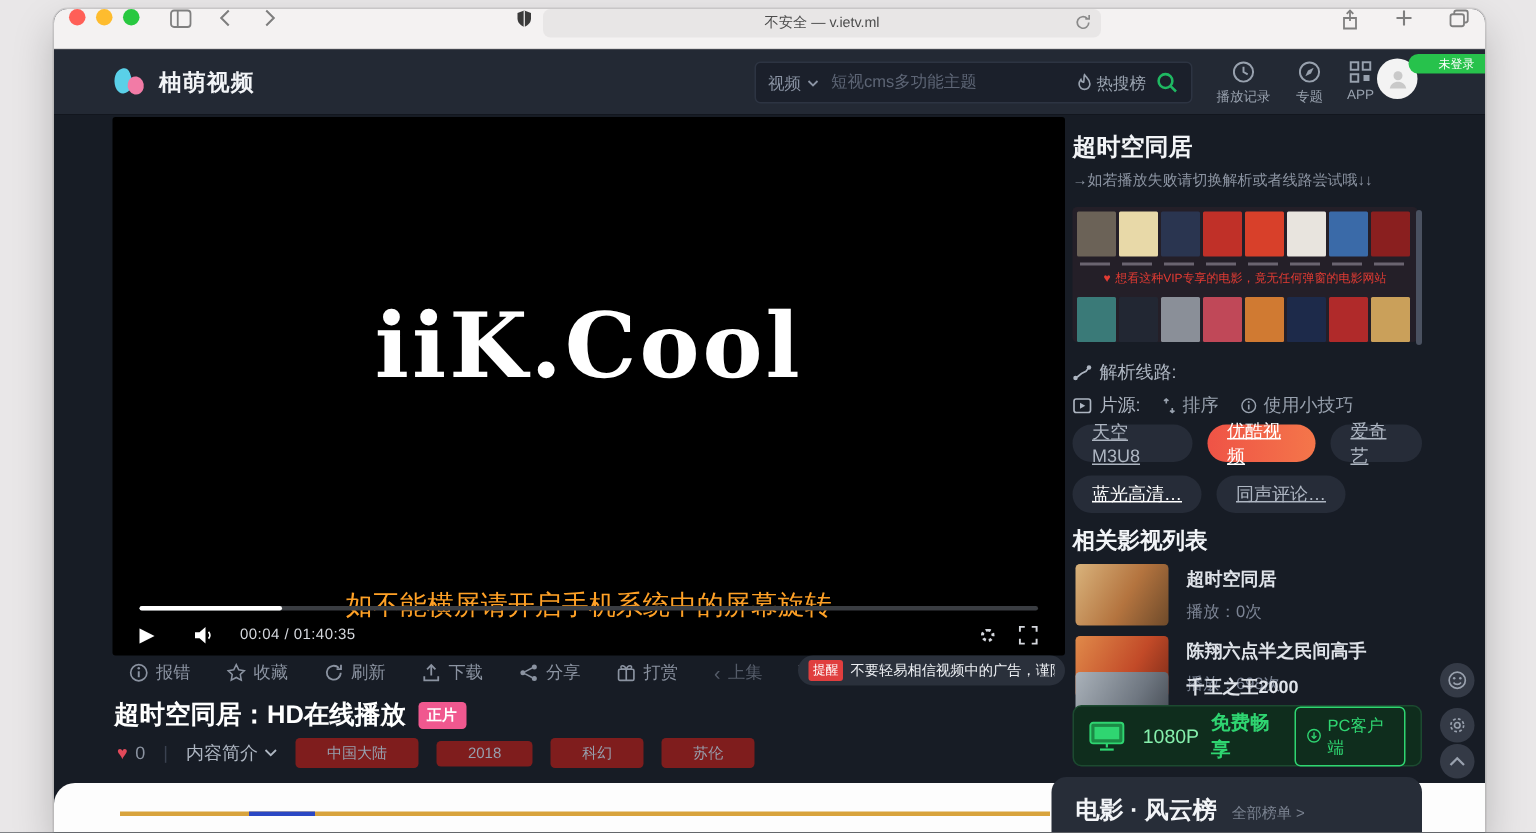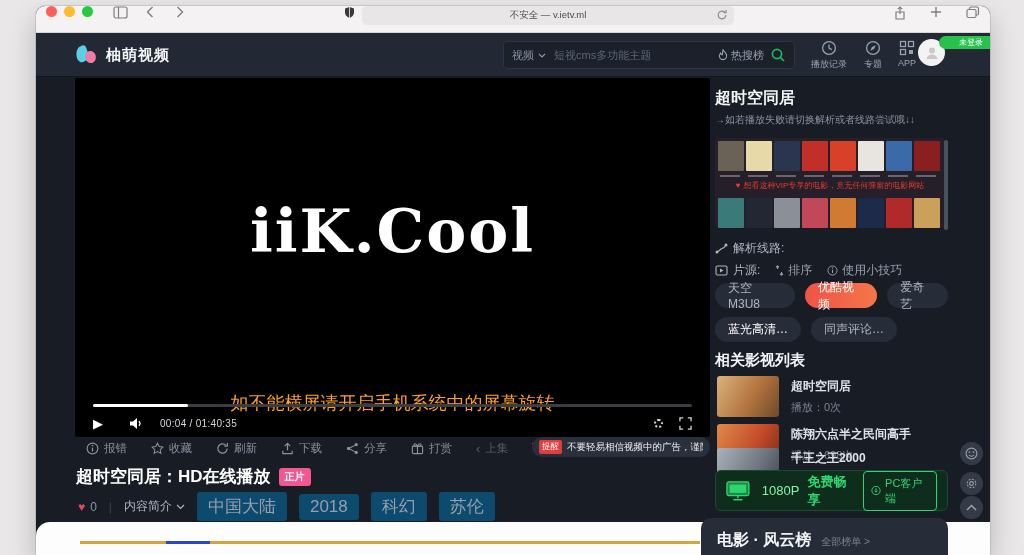--- a/index.html
+++ b/index.html
@@ -97,41 +97,41 @@
   
   .vtitle { position:absolute; left:40px; top:432px; display:flex; align-items:center; gap:8px; }
   .vtitle .main { color:#fff; font-size:17px; font-weight:bold; }
   .vtitle .badge { background:#f0588f; color:#fff; font-size:10px; font-weight:bold;
     padding:2px 6px; border-radius:3px; }
   .meta { position:absolute; left:42px; top:459px; display:flex; align-items:center;
     gap:12px; color:#8b93a1; font-size:12px; }
   .meta .heart { color:#e2495a; font-size:12px; }
   .meta .divider { color:#3a4150; }
   .meta .syn { display:flex; align-items:center; gap:4px; color:#aeb6c2; }
-  .tag { background:#0c4a6e; color:#979fad; font-size:17px; padding:3px 11px; border-radius:3px; }
+  .tag { background:#7f1d1d; color:#979fad; font-size:10px; padding:3px 21px; border-radius:3px; }
 
   
   .sidebar { position:absolute; left:679px; top:0; width:233px; }
   .sb-title { position:absolute; left:0; top:55px; color:#f2f4f7; font-size:16px; font-weight:bold; }
   .sb-tip { position:absolute; left:0; top:80px; color:#8b93a1; font-size:10px; white-space:nowrap; }
   .collage { position:absolute; left:0; top:105px; width:230px; height:90px;
     background:#241f28; border-radius:3px; overflow:hidden; padding:3px; }
   .collage .row { display:flex; gap:2px; }
   .tile { width:26px; height:30px; border-radius:1px; position:relative; }
   .tile::after { content:""; position:absolute; left:2px; bottom:-6px; width:20px; height:2px; background:#6a6470; }
   .collage .cap { height:14px; margin:7px 0 6px; display:flex; align-items:center; justify-content:center;
     gap:3px; color:#e23b33; font-size:8px; white-space:nowrap; overflow:hidden; }
   .sb-scroll { position:absolute; left:229px; top:107px; width:4px; height:90px;
     background:#4a5160; border-radius:2px; }
   .sb-line { position:absolute; display:flex; align-items:center; gap:5px;
     color:#aeb6c2; font-size:12px; }
   .sb-line .sub { display:flex; align-items:center; gap:4px; margin-left:10px; color:#98a1ae; }
   .pills { position:absolute; display:flex; gap:10px; }
   .pill { height:25px; display:flex; align-items:center; padding:0 13px;
-    background:#262c38; color:#aeb6c2; font-size:12px; border-radius:13px; }
+    background:#262c38; color:#aeb6c2; font-size:12px; border-radius:13px;text-decoration:underline; }
   .pill.active { background:linear-gradient(90deg,#ef5346,#f4764a); color:#fff; }
   .pill.green { color:#ffffff; }
   .related-title { position:absolute; left:0; top:303px; color:#f2f4f7; font-size:15px; font-weight:bold; }
   .rel-item { position:absolute; left:0; width:233px; height:44px; }
   .rel-thumb { position:absolute; left:2px; top:0; width:62px; height:41px; border-radius:3px; }
   .rel-name { position:absolute; left:76px; top:2px; color:#dfe3e9; font-size:12px; font-weight:bold; white-space:nowrap; }
   .rel-plays { position:absolute; left:76px; top:24px; color:#7c8494; font-size:11px; }
 
   .dl-banner { position:absolute; left:0; top:437px; width:233px; height:41px;
     background:#0f2d1d; border:1px solid #1c4a30; border-radius:6px;

